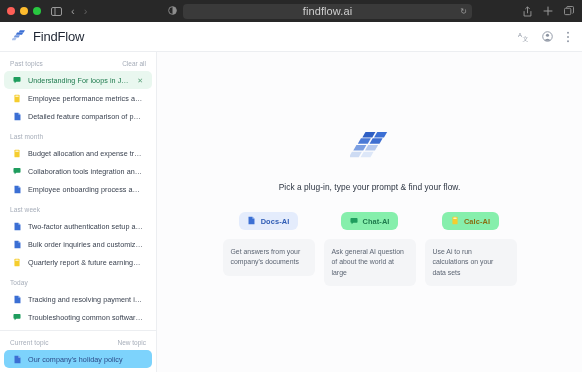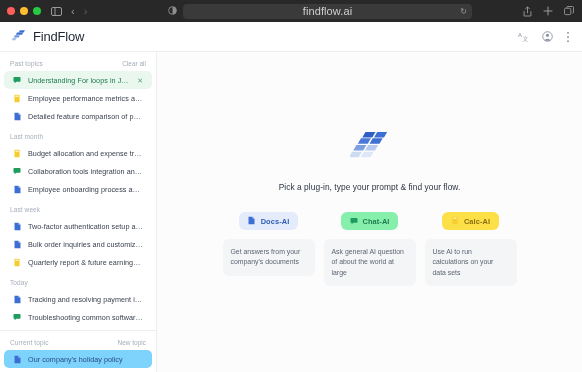--- a/index.html
+++ b/index.html
@@ -215,21 +215,21 @@
   }
   .plug-badge .pb-label {
     font-size: 7.4px;
     font-weight: bold;
     letter-spacing: 0.1px;
   }
   .plug-badge.docs { background: #e4ecfc; }
   .plug-badge.docs .pb-label { color: #2f5cb5; }
   .plug-badge.chat { background: #86efac; }
   .plug-badge.chat .pb-label { color: #1f7b4d; }
-  .plug-badge.calc { background: #fde047; }
+  .plug-badge.calc { background: #86efac; }
   .plug-badge.calc .pb-label { color: #8a6d12; }
 
   .plug-card {
     background: #f4f5f7;
     border-radius: 6px;
     padding: 8px 8px;
     width: 100%;
     min-height: 34px;
   }
   .plug-card .pc-text {

